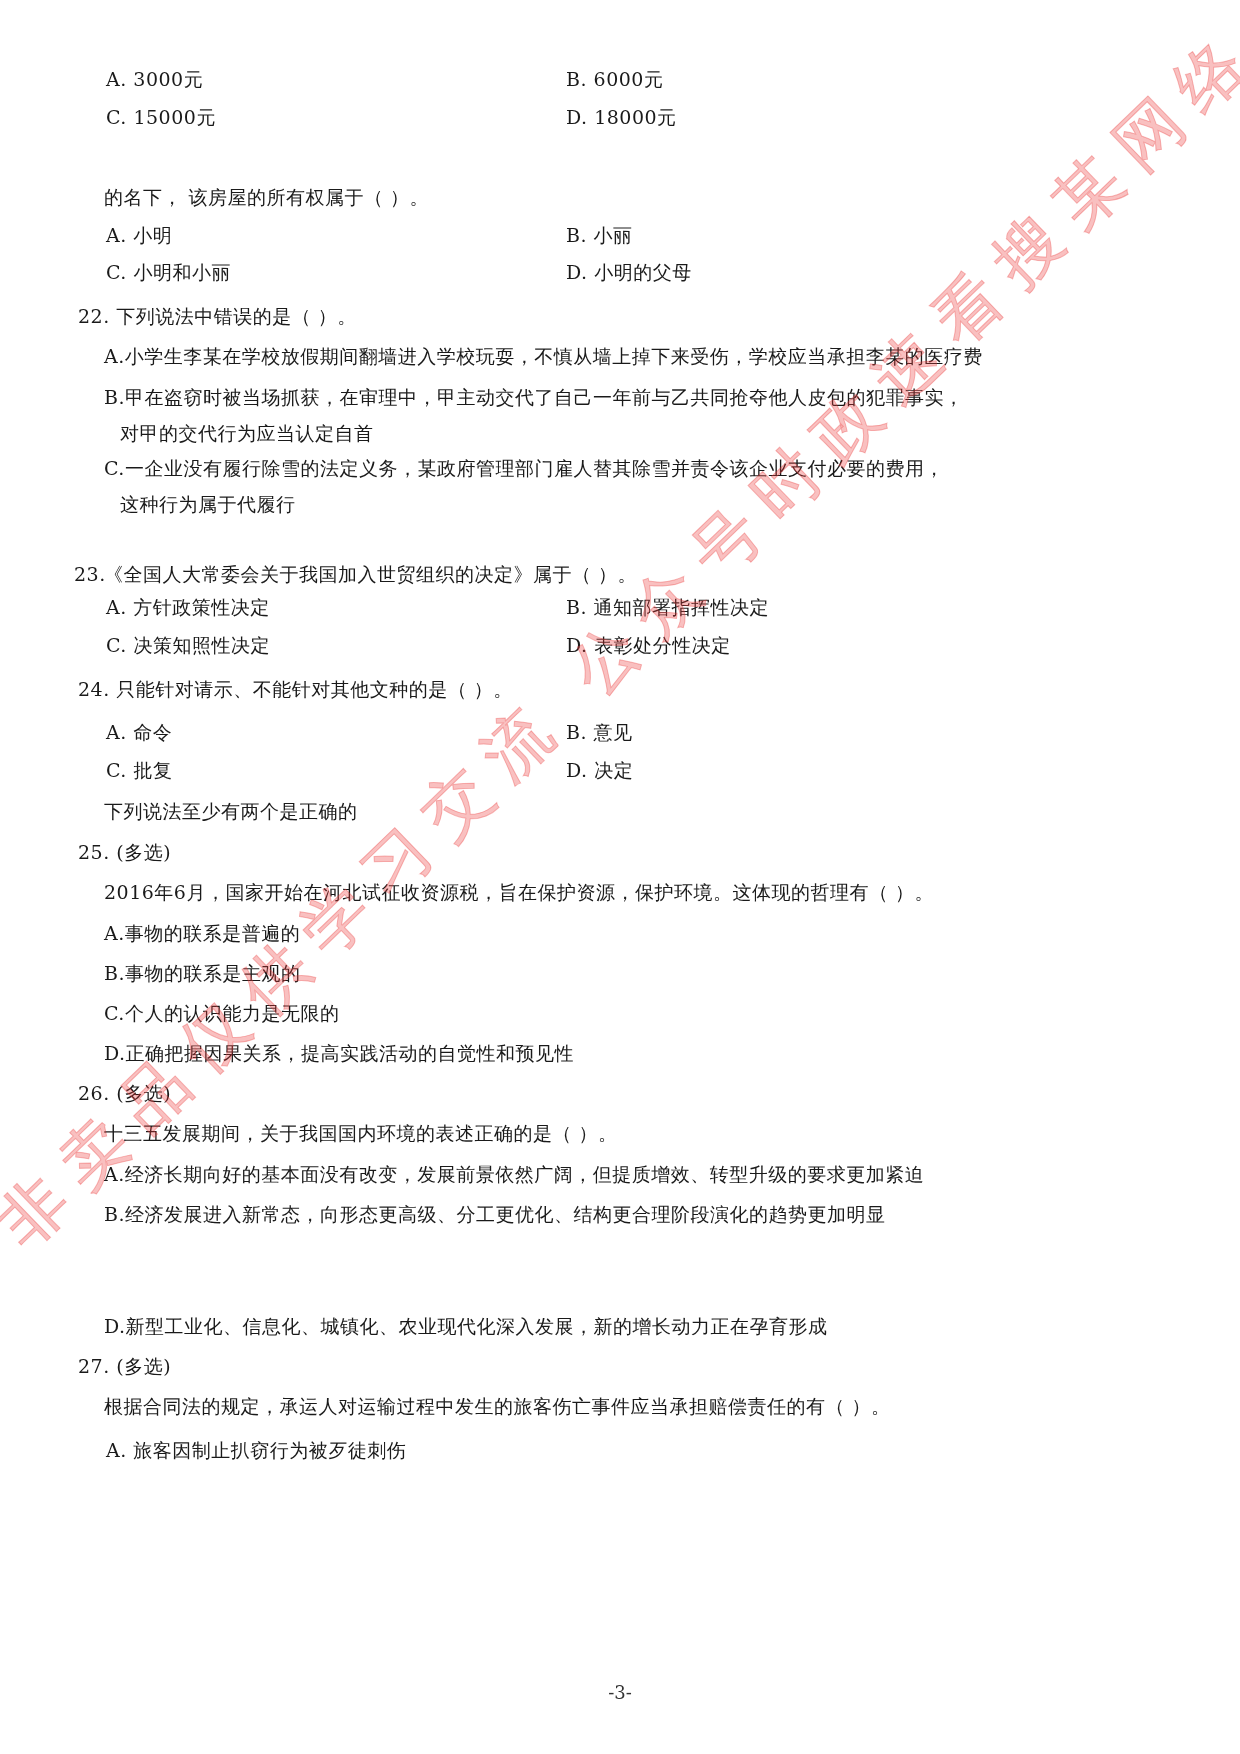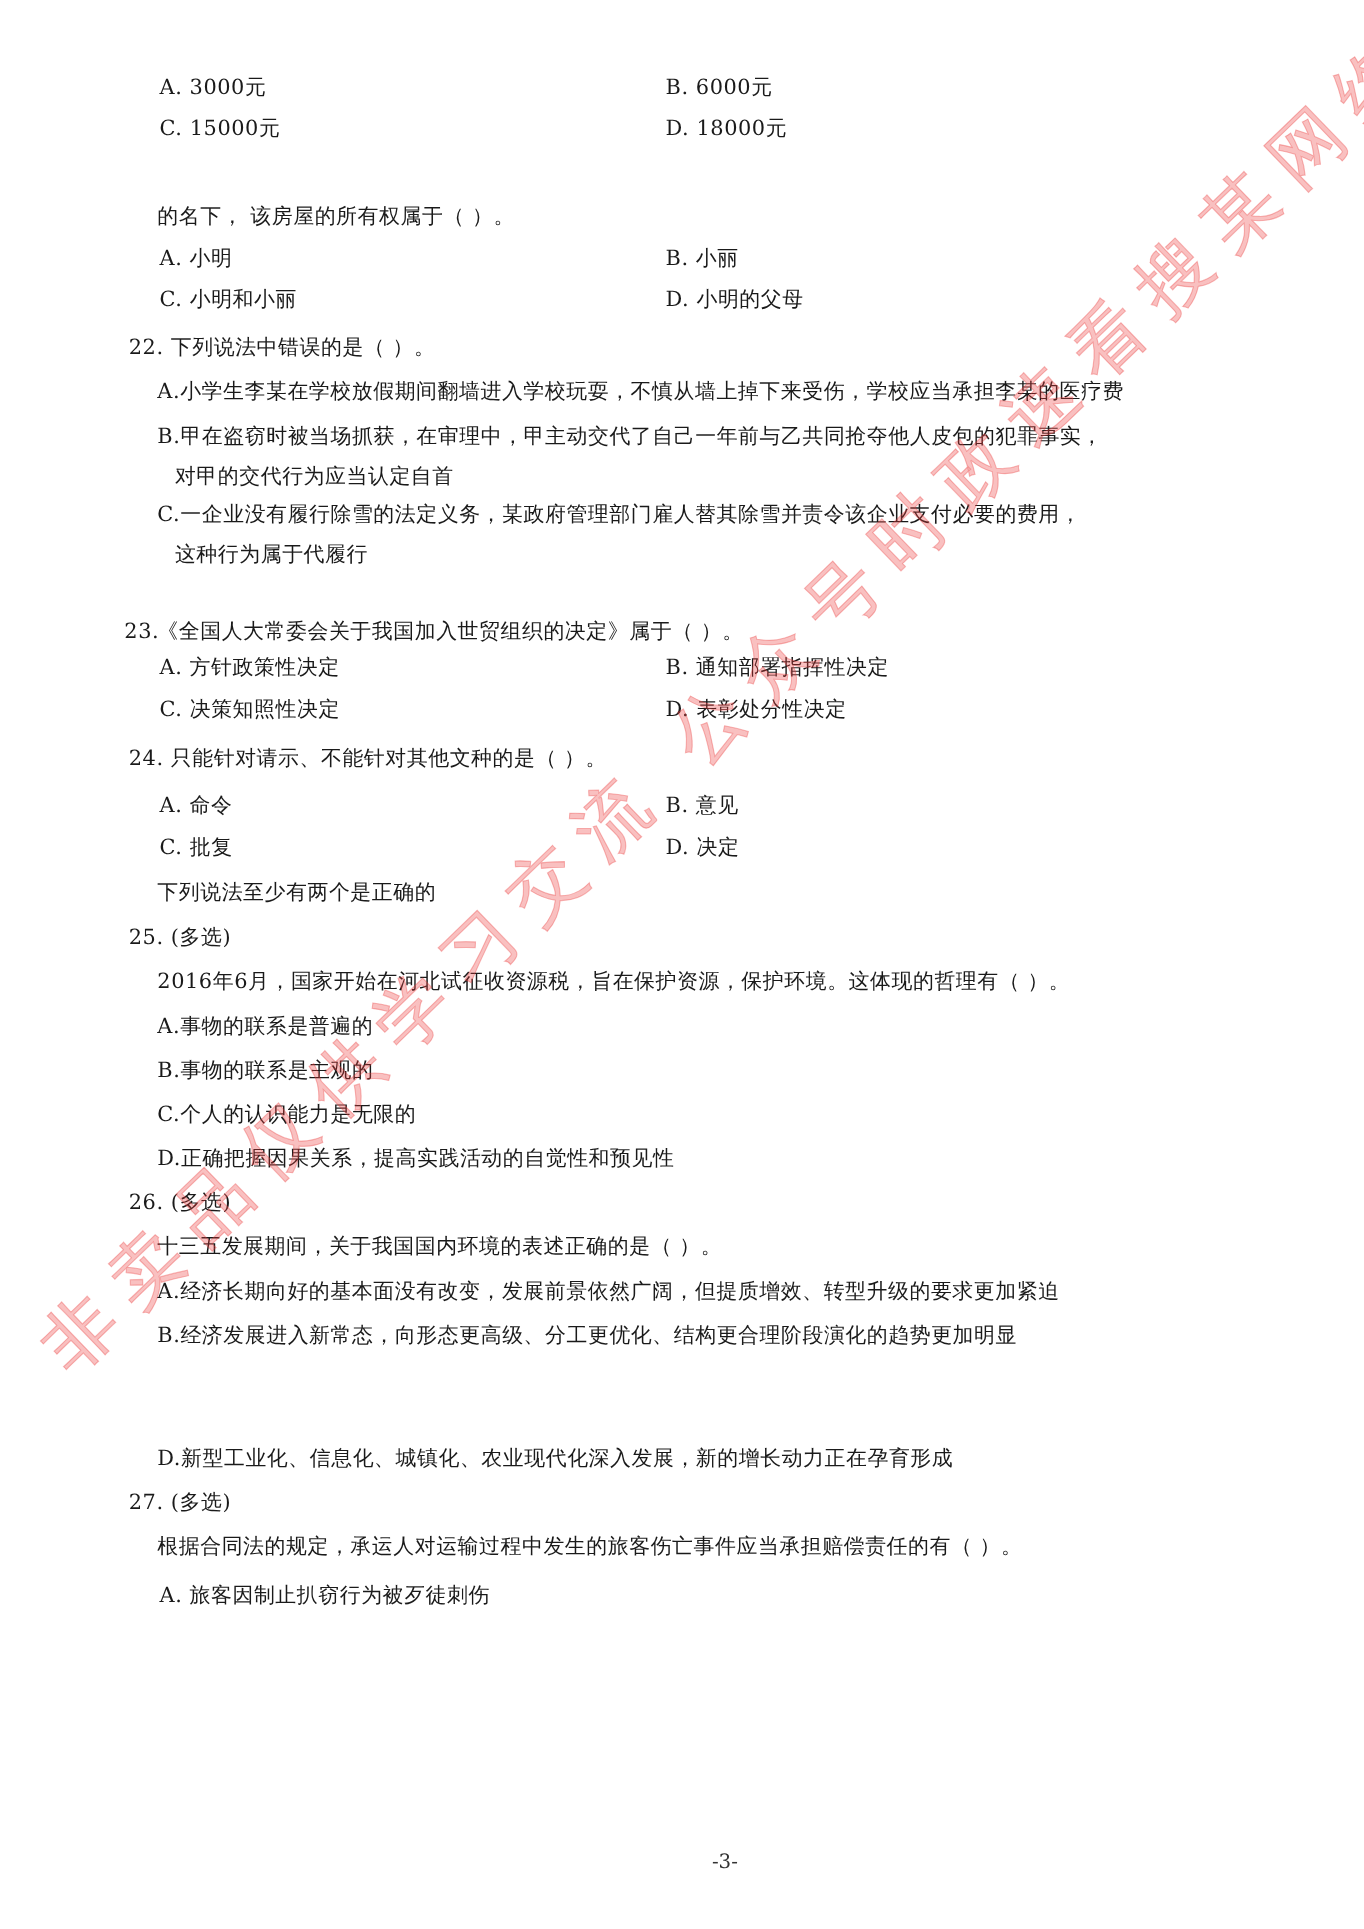--- a/index.html
+++ b/index.html
@@ -1,21 +1,21 @@
 <!DOCTYPE html>
 <html><head>
 <meta charset="utf-8">
 <style>
   html, body { margin: 0; padding: 0; background: #ffffff; }
   body {
     width: 1240px; height: 1754px; position: relative; overflow: hidden;
     font-family: "DejaVu Serif", "Liberation Serif", serif;
     color: #1a1a1a;
   }
-  .page { position: absolute; left: 0; top: 0; width: 1136px; height: 1754px; margin-left: 39px; }
+  .page { position: absolute; left: 0; top: 0; width: 1136px; height: 1754px; }
   .line {
     position: absolute; font-size: 19px; line-height: 26px; white-space: nowrap;
     letter-spacing: 0.5px;
   }
   .bold { font-weight: normal; font-family: "DejaVu Sans", "Liberation Sans", sans-serif; }
   .page-number {
     position: absolute; left: 0; width: 1240px; top: 1682px;
     text-align: center; font-size: 18px; color: #333;
   }
   .watermark {

